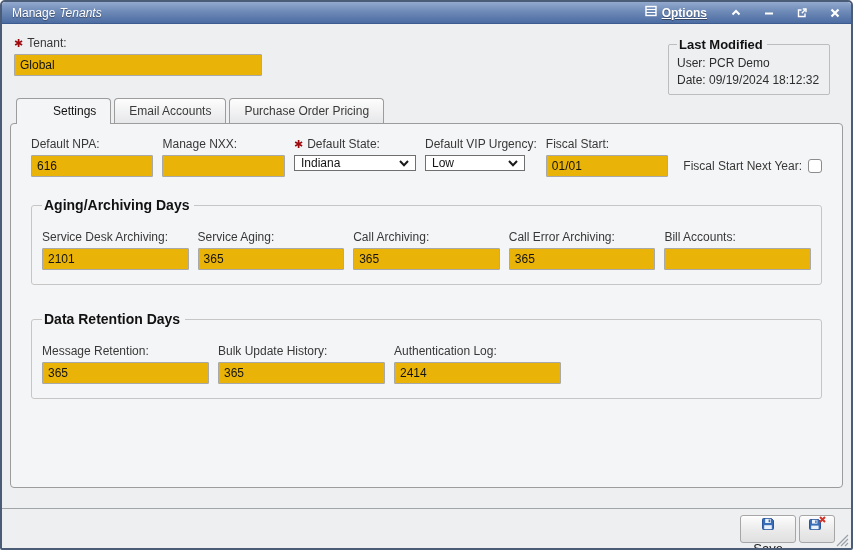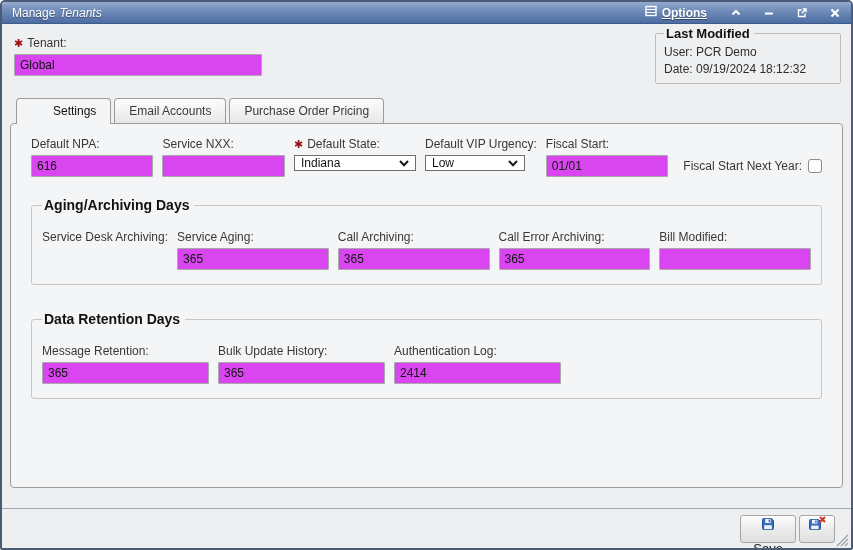--- a/index.html
+++ b/index.html
@@ -29,28 +29,28 @@
   }
   .tb-icon-btn { background:none; border:none; padding:2px; margin-left:17px; cursor:pointer; line-height:0; }
   .tb-icon-btn svg { display:block; }
 
   
   .header { position:relative; padding:12px 12px 0; height:74px; }
   .label-row { display:flex; align-items:center; gap:4px; margin-bottom:4px; }
   .req { color:#9e0b0f; font-size:11px; line-height:1; }
   .lbl { font-size:12px; color:#383838; white-space:nowrap; }
   input.txt {
-    height:21px; border:1px solid #a9a9a9; background:#d946ef; border-radius:1px;
+    height:21px; border:1px solid #a9a9a9; background:#eab308; border-radius:1px;
     font:12px "Liberation Sans", sans-serif; color:#141414; padding:10px 5px; width:100%;
   }
   .tenant-input { width:248px !important; }
 
   fieldset.last-modified {
-    position:absolute; top:2px; right:10px; width:186px;
-    border:1px solid #bdbdbd; border-radius:2px; margin:0; padding:1px 8px 7px;
+    position:absolute; top:2px; right:10px; width:162px;
+    border:1px solid #bdbdbd; border-radius:2px; margin:11px; padding:1px 8px 7px;
   }
   fieldset.last-modified legend { font-size:13px; font-weight:bold; color:#111; padding:0 4px 0 2px; }
   .lm-line { font-size:12px; color:#2d2d2d; margin-top:3px; }
 
   
   .tab-strip { display:flex; gap:3px; margin:0 0 0 14px; position:relative; z-index:2; }
   .tab {
     font-size:12px; color:#3a3a3a; padding:5px 14px; cursor:pointer; font-family:inherit;
     border:1px solid #9c9c9c; border-bottom:none; border-radius:4px 4px 0 0;
     background:linear-gradient(#fdfdfd,#e6e7e9);
@@ -182,21 +182,21 @@
 
     <div class="frow">
       <div class="fld">
         <div class="label-row">
             <span class="lbl">Default NPA:</span>
           </div>
         <input type="text" class="txt w72" value="616" style="">
       </div>
       <div class="fld">
         <div class="label-row">
-            <span class="lbl">Service NXX:</span>
+            <span class="lbl">Manage NXX:</span>
           </div>
         <input type="text" class="txt w72" value="" style="">
       </div>
       <div class="fld">
         <div class="label-row">
           <span class="req">✱</span>
           <span class="lbl">Default State:</span>
         </div>
         <div class="select w122">
           <span>Indiana</span>
@@ -232,20 +232,21 @@
       </div>
     </div>
 
     <fieldset class="group">
       <legend>Aging/Archiving Days</legend>
       <div class="frow">
         <div class="fld">
           <div class="label-row">
               <span class="lbl">Service Desk Archiving:</span>
             </div>
+          <input type="text" class="txt w112" value="2101" style="">
         </div>
         <div class="fld">
           <div class="label-row">
               <span class="lbl">Service Aging:</span>
             </div>
           <input type="text" class="txt w88" value="365" style="">
         </div>
         <div class="fld">
           <div class="label-row">
               <span class="lbl">Call Archiving:</span>
@@ -253,21 +254,21 @@
           <input type="text" class="txt w88" value="365" style="">
         </div>
         <div class="fld">
           <div class="label-row">
               <span class="lbl">Call Error Archiving:</span>
             </div>
           <input type="text" class="txt w90" value="365" style="">
         </div>
         <div class="fld">
           <div class="label-row">
-              <span class="lbl">Bill Modified:</span>
+              <span class="lbl">Bill Accounts:</span>
             </div>
           <input type="text" class="txt w94" value="" style="">
         </div>
       </div>
     </fieldset>
 
     <fieldset class="group mt26">
       <legend>Data Retention Days</legend>
       <div class="frow">
         <div class="fld">

